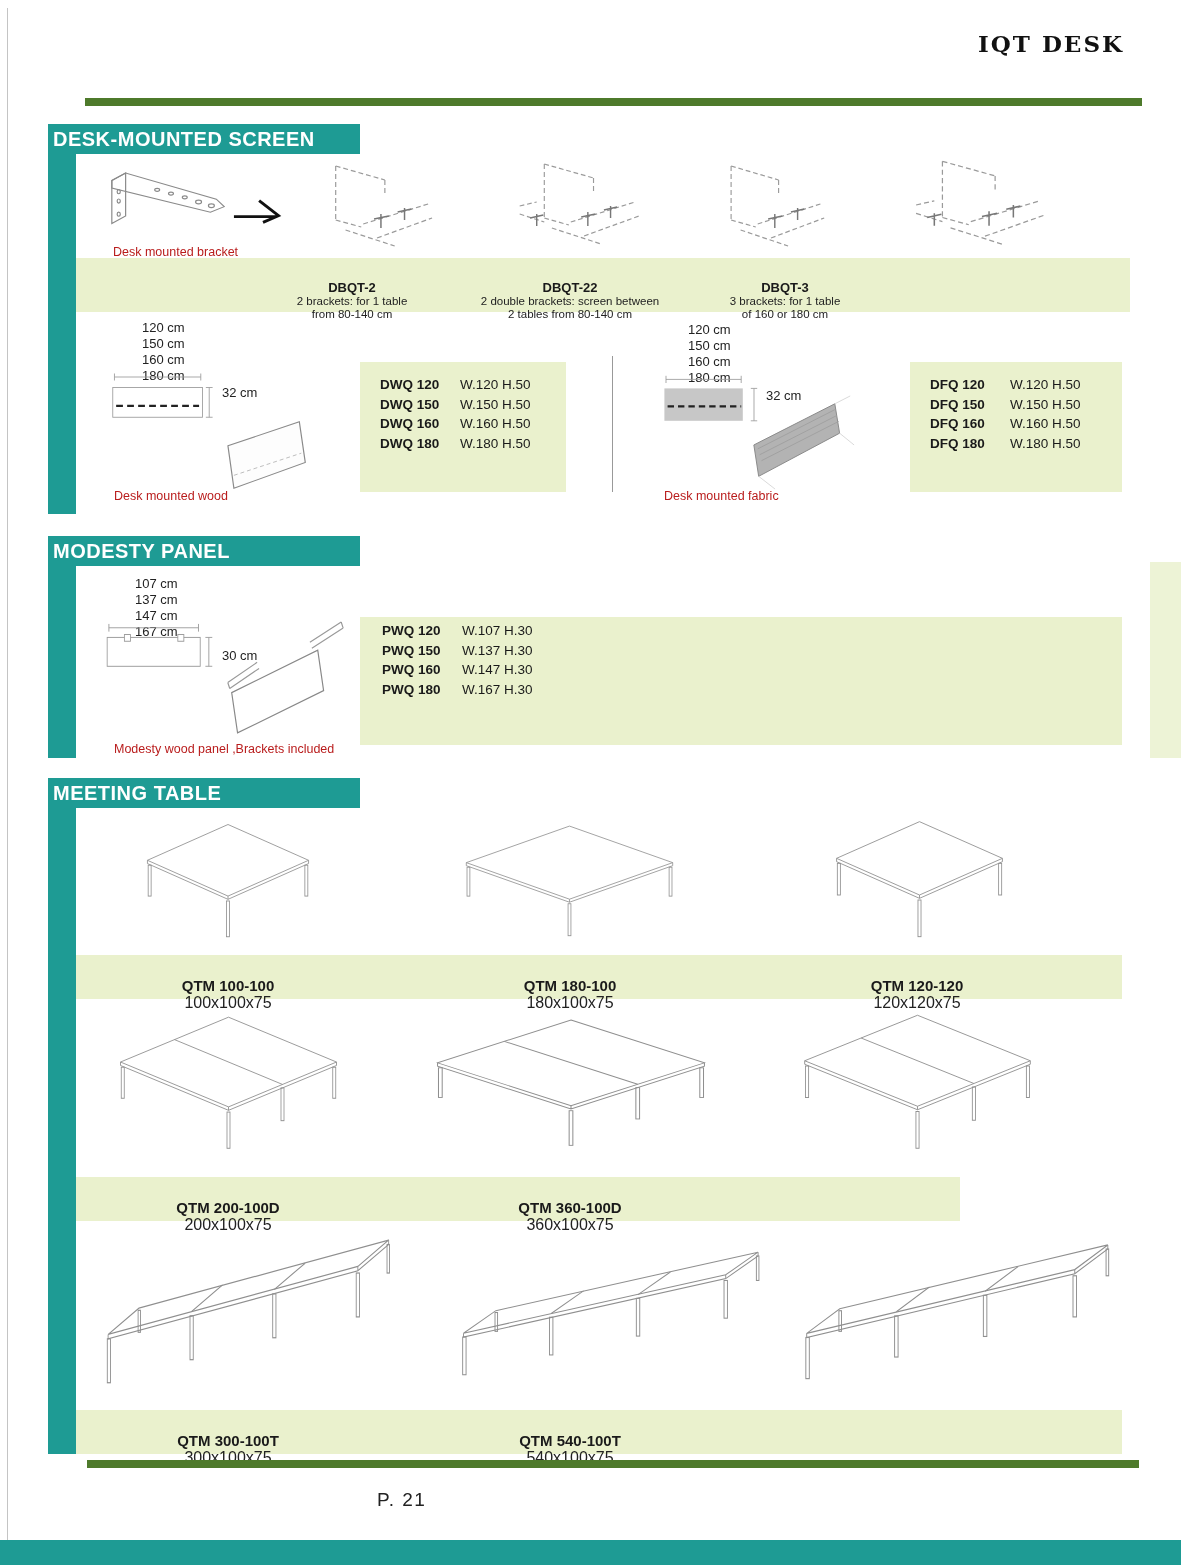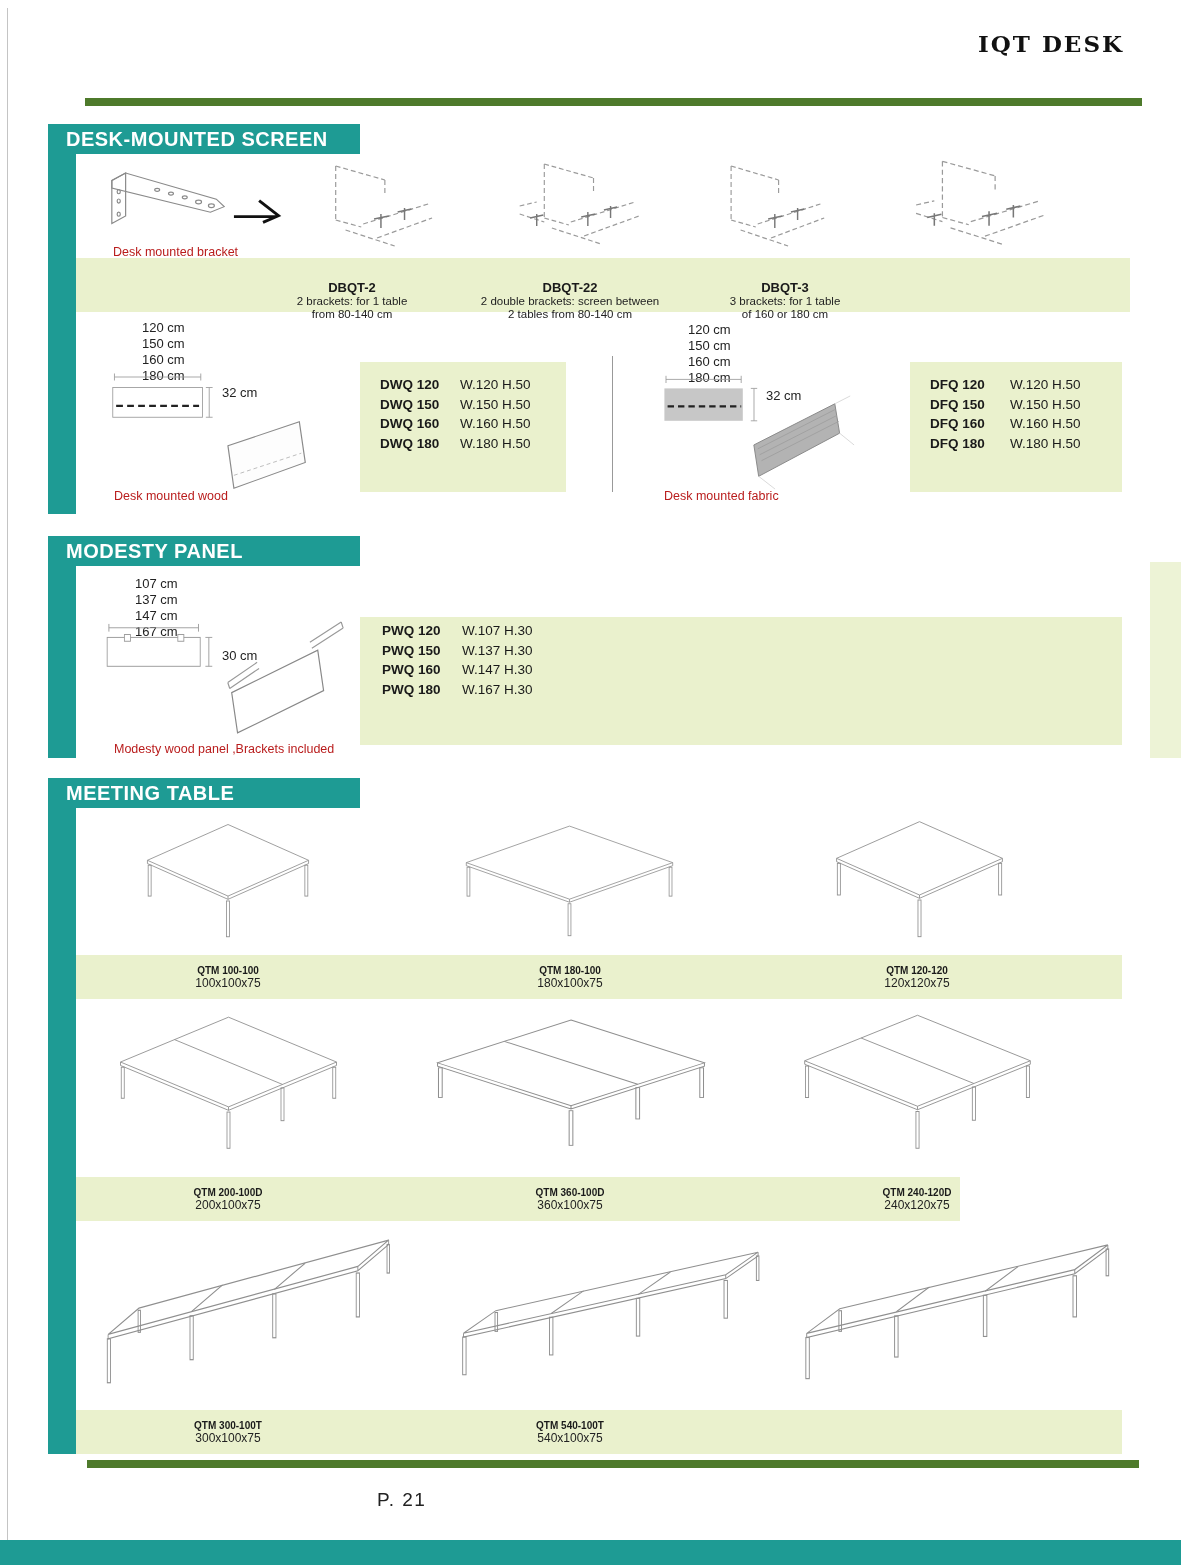--- a/index.html
+++ b/index.html
@@ -3,34 +3,34 @@
 <meta charset="utf-8">
 <style>
   :root{ --teal:#1e9b94; --band:#eaf1cd; --rule:#4e7a2b; }
   *{margin:0;padding:0;box-sizing:border-box}
   body{background:#fff;font-family:"Liberation Sans",sans-serif;color:#1a1a1a}
   #page{position:relative;width:1181px;height:1565px;background:#fff;overflow:hidden}
   .abs{position:absolute}
   .brand{font-family:"DejaVu Serif",serif;font-weight:bold;font-size:23px;letter-spacing:2px;color:#111}
   .rule{background:var(--rule)}
   .stripe{background:var(--teal)}
-  .sec-bar{background:var(--teal);color:#fff;font-weight:bold;font-size:20px;line-height:30px;padding-left:18px;letter-spacing:.5px;white-space:nowrap}
+  .sec-bar{background:var(--teal);color:#fff;font-weight:bold;font-size:20px;line-height:30px;padding-left:5px;letter-spacing:.5px;white-space:nowrap}
   .band{background:var(--band)}
   .prod{text-align:center}
   .prod b{display:block;font-size:13px;margin-top:20px}
   .prod span{display:block;font-size:11.5px;line-height:13px;color:#222}
   .dims{font-size:13px;line-height:16px;color:#222}
   .dim-note{font-size:13px;color:#222}
   .caption{font-size:12.5px;color:#b91c1c;white-space:nowrap}
   .spec{padding:13px 0 0 20px}
   .spec-row{font-size:13.5px;line-height:19.5px;white-space:nowrap}
   .spec-row b{display:inline-block;width:80px}
   .mlabel{text-align:center}
-  .mlabel b{display:block;font-size:10px;margin-top:10px}
-  .mlabel span{display:block;font-size:12px;color:#222}
+  .mlabel b{display:block;font-size:15px;margin-top:22px}
+  .mlabel span{display:block;font-size:16px;color:#222}
   .pnum{font-size:19px;letter-spacing:1.5px;color:#222}
   svg.ill *{vector-effect:non-scaling-stroke}
 </style>
 </head>
 <body>
 
 <svg width="0" height="0" style="position:absolute">
   <defs>
     <symbol id="sym-bracket">
       <g fill="none" stroke="#8a8a8a" stroke-width="1.2">
@@ -349,24 +349,20 @@
 
   <div class="abs band" style="left:76px;top:1177px;width:884px;height:44px">
     <div class="abs mlabel" style="left:42px;top:0;width:220px">
       <b>QTM 200-100D</b>
         <span>200x100x75</span>
     </div>
     <div class="abs mlabel" style="left:384px;top:0;width:220px">
       <b>QTM 360-100D</b>
         <span>360x100x75</span>
     </div>
-    <div class="abs mlabel" style="left:731px;top:0;width:220px">
-      <b>QTM 240-120D</b>
-        <span>240x120x75</span>
-    </div>
   </div>
 
   <svg class="abs ill" style="left:100px;top:1205px" width="300" height="192" viewBox="0 0 370 175" preserveAspectRatio="none">
       <use href="#sym-tbl3"></use>
     </svg>
   <svg class="abs ill" style="left:455px;top:1222px" width="315" height="165" viewBox="0 0 370 175" preserveAspectRatio="none">
       <use href="#sym-tbl3"></use>
     </svg>
   <svg class="abs ill" style="left:798px;top:1212px" width="322" height="180" viewBox="0 0 370 175" preserveAspectRatio="none">
       <use href="#sym-tbl3"></use>

